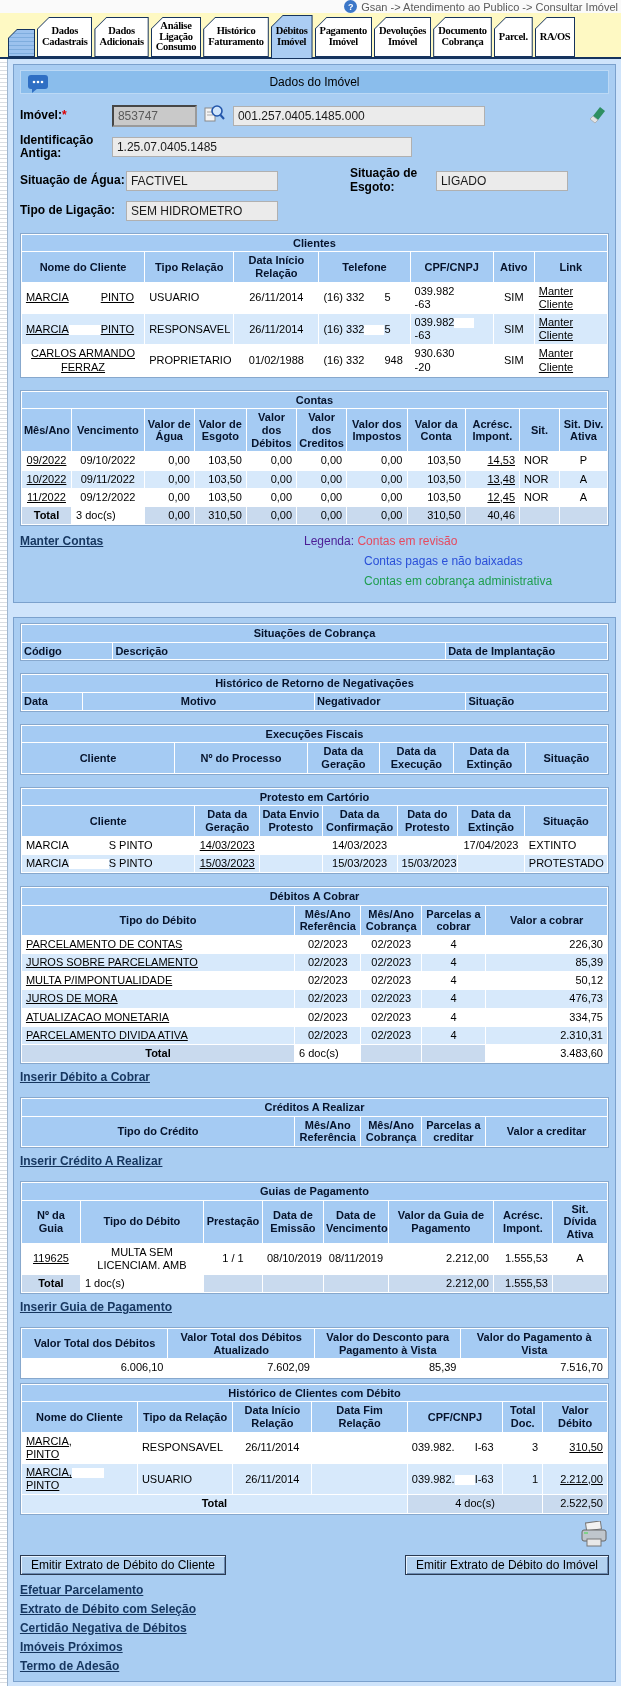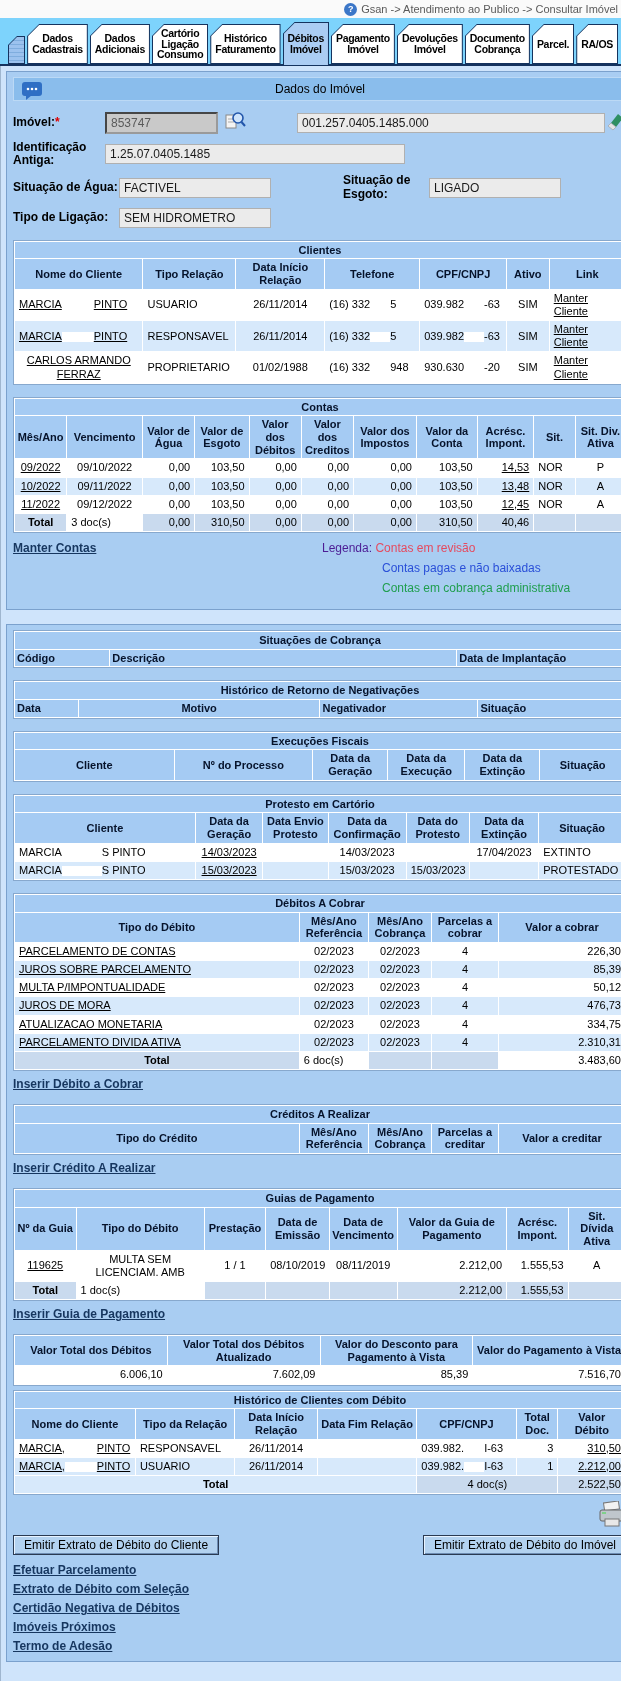--- a/index.html
+++ b/index.html
@@ -6,21 +6,21 @@
   html,body { background:#fff; }
   .page { width:621px; height:1686px; font-family:"Liberation Sans",sans-serif; background:#fff;
           display:flex; flex-direction:column; overflow:hidden; position:relative; }
   
   .topbar { height:18px; display:flex; justify-content:flex-end; align-items:center; gap:4px;
             padding-right:3px; background:#fafafa; font-size:11px; color:#5a5a5a; }
   .help-ic { width:13px; height:13px; border-radius:50%; background:#3c77c8; color:#fff; font-size:9px;
              font-weight:bold; display:flex; align-items:center; justify-content:center; }
   
   .tabbar { display:flex; align-items:flex-end; gap:2px; padding:2px 3px 0 8px; height:46px;
-            background:#7dd3fc; position:relative; z-index:3; }
+            background:#fef9c3; position:relative; z-index:3;font-family:Liberation Serif, serif; }
   .tab { background:#15335e; padding:1px; clip-path:polygon(12px 0,100% 0,100% 100%,0 100%,0 12px);
          height:40px; cursor:pointer; }
   .tab .in { clip-path:polygon(11px 0,100% 0,100% 100%,0 100%,0 11px); background:#fff; height:100%;
              display:flex; align-items:center; justify-content:center; text-align:center;
              font-size:10.5px; font-weight:bold; line-height:1.02; letter-spacing:-0.3px;
              white-space:pre-line; padding:2px 4px; color:#000; }
   .tab.active { height:44px; margin-bottom:-2px; }
   .tab.active .in { background:#abcdf3; }
   .stub { background:#15335e; padding:1px; clip-path:polygon(9px 0,100% 0,100% 100%,0 100%,0 9px);
           width:27px; height:28px; }
@@ -94,21 +94,21 @@
       </div>
     <div class="tab">
         <div class="in">Dados
 Cadastrais</div>
       </div>
     <div class="tab">
         <div class="in">Dados
 Adicionais</div>
       </div>
     <div class="tab">
-        <div class="in">Cartório
+        <div class="in">Análise
 Ligação
 Consumo</div>
       </div>
     <div class="tab">
         <div class="in">Histórico
 Faturamento</div>
       </div>
     <div class="tab active">
         <div class="in">Débitos
 Imóvel</div>
@@ -146,31 +146,31 @@
               <circle cx="7" cy="8" r="1.3" fill="#fff"></circle>
                 <circle cx="11" cy="8" r="1.3" fill="#fff"></circle>
                 <circle cx="15" cy="8" r="1.3" fill="#fff"></circle>
             </svg>
           </button>
           <span>Dados do Imóvel</span>
         </div>
 
         <div class="frow" style="margin-top:10px;">
           <span class="flabel" style="width:92px;"><span>Imóvel:</span><span class="req">*</span></span>
-          <input class="fld gray" style="width: 113px;" readonly="" value="853747">
+          <input class="fld gray" style="width: 85px;" readonly="" value="853747">
           <button class="icbtn" style="margin:0 6px;">
             <svg width="24" height="20" viewBox="0 0 24 20">
               <rect x="2" y="4" width="10" height="13" fill="#f4f4f4" stroke="#8a8a8a"></rect>
               <line x1="4" y1="8" x2="10" y2="8" stroke="#aaa"></line>
                 <line x1="4" y1="11" x2="10" y2="11" stroke="#aaa"></line>
               <circle cx="14" cy="7" r="5" fill="#cfe4fb" stroke="#2255aa" stroke-width="1.6"></circle>
               <line x1="17.5" y1="11" x2="21" y2="15" stroke="#2255aa" stroke-width="2"></line>
             </svg>
           </button>
-          <input class="fld" style="width: 308px; margin-left: 43px;" readonly="" value="001.257.0405.1485.000">
+          <input class="fld" style="width: 252px;" readonly="" value="001.257.0405.1485.000">
           <button class="icbtn" style="margin-left:auto;margin-right:2px;">
             <svg width="20" height="20" viewBox="0 0 20 20">
               <polygon points="6,12 13,3 18,7 11,16" fill="#2e8f62"></polygon>
               <polygon points="3,15 6,12 11,16 8,19" fill="#e4e4e4" stroke="#999" stroke-width="0.6"></polygon>
             </svg>
           </button>
         </div>
 
         <div class="frow">
           <span class="flabel" style="width:92px;">Identificação Antiga:</span>

